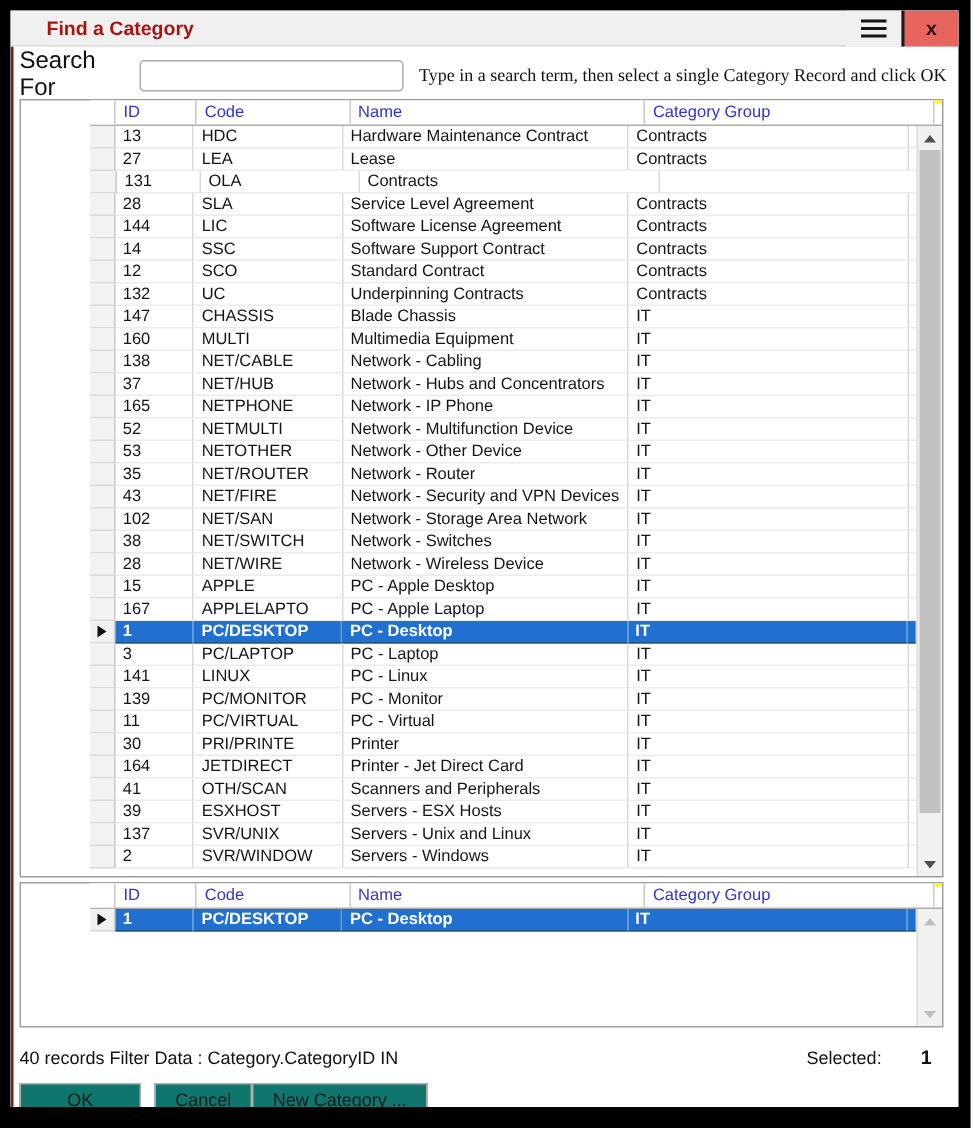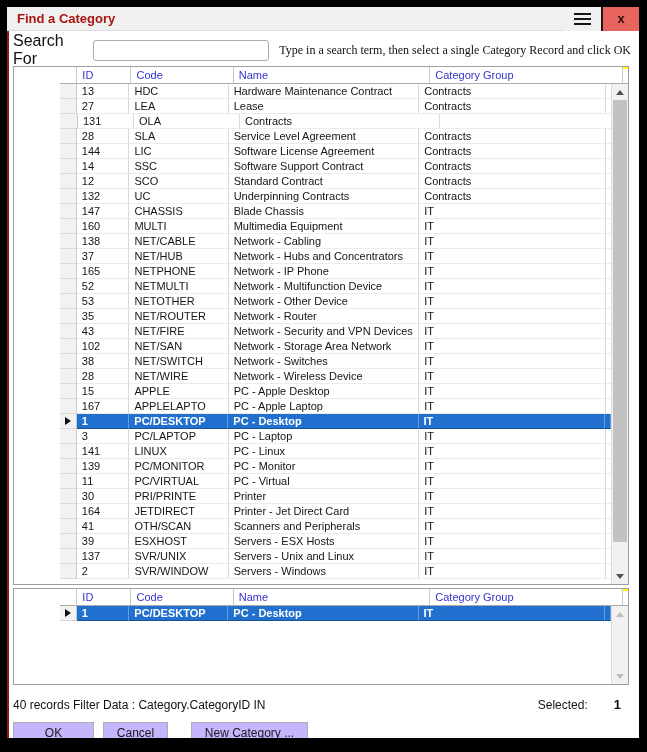--- a/index.html
+++ b/index.html
@@ -11,21 +11,21 @@
     background: #fff;
     box-shadow: inset 2px 0 0 #8b1a14;
     position: relative;
     overflow: hidden;
   }
   
   .titlebar {
     height: 24px; background: #f0f0f0;
     display: flex; align-items: center;
     border-bottom: 1px solid #dcdcdc;
-    padding-left: 10px;
+    padding-left: 24px;
   }
   .title { font-size: 13px; font-weight: bold; color: #a81410; }
   .titlebar-spacer { flex: 1; }
   .menu-btn {
     width: 37px; height: 24px; background: #f0f0f0;
     display: flex; flex-direction: column; justify-content: center; align-items: center;
     cursor: pointer;
   }
   .bar { width: 17px; height: 2px; background: #151515; margin: 1.5px 0; }
   .close-btn {
@@ -109,27 +109,27 @@
   
   .status-row {
     display: flex; align-items: center;
     margin: 12px 10px 0 6px; font-size: 12px; color: #111;
   }
   .status-left { flex: 1; }
   .sel-label { margin-right: 26px; }
   .sel-count { font-weight: bold; font-size: 13px; margin-right: 8px; }
   .buttons-row { display: flex; margin: 10px 0 0 6px; }
   .btn {
-    height: 21px; background: #c4b5fd; border: 1px solid #adadad;
+    height: 21px; background: #0f766e; border: 1px solid #adadad;
     font-size: 12px; color: #1a1a1a; cursor: pointer;
     font-family: "Liberation Sans", sans-serif;
   }
   .btn-ok { width: 81px; }
   .btn-cancel { width: 65px; margin-left: 9px; }
-  .btn-new { width: 117px; margin-left: 23px; }
+  .btn-new { width: 117px; }
 </style>
 </head>
 <body>
 
 <div class="frame">
 
   <div class="titlebar">
     <span class="title">Find a Category</span>
     <span class="titlebar-spacer"></span>
     <div class="menu-btn">

